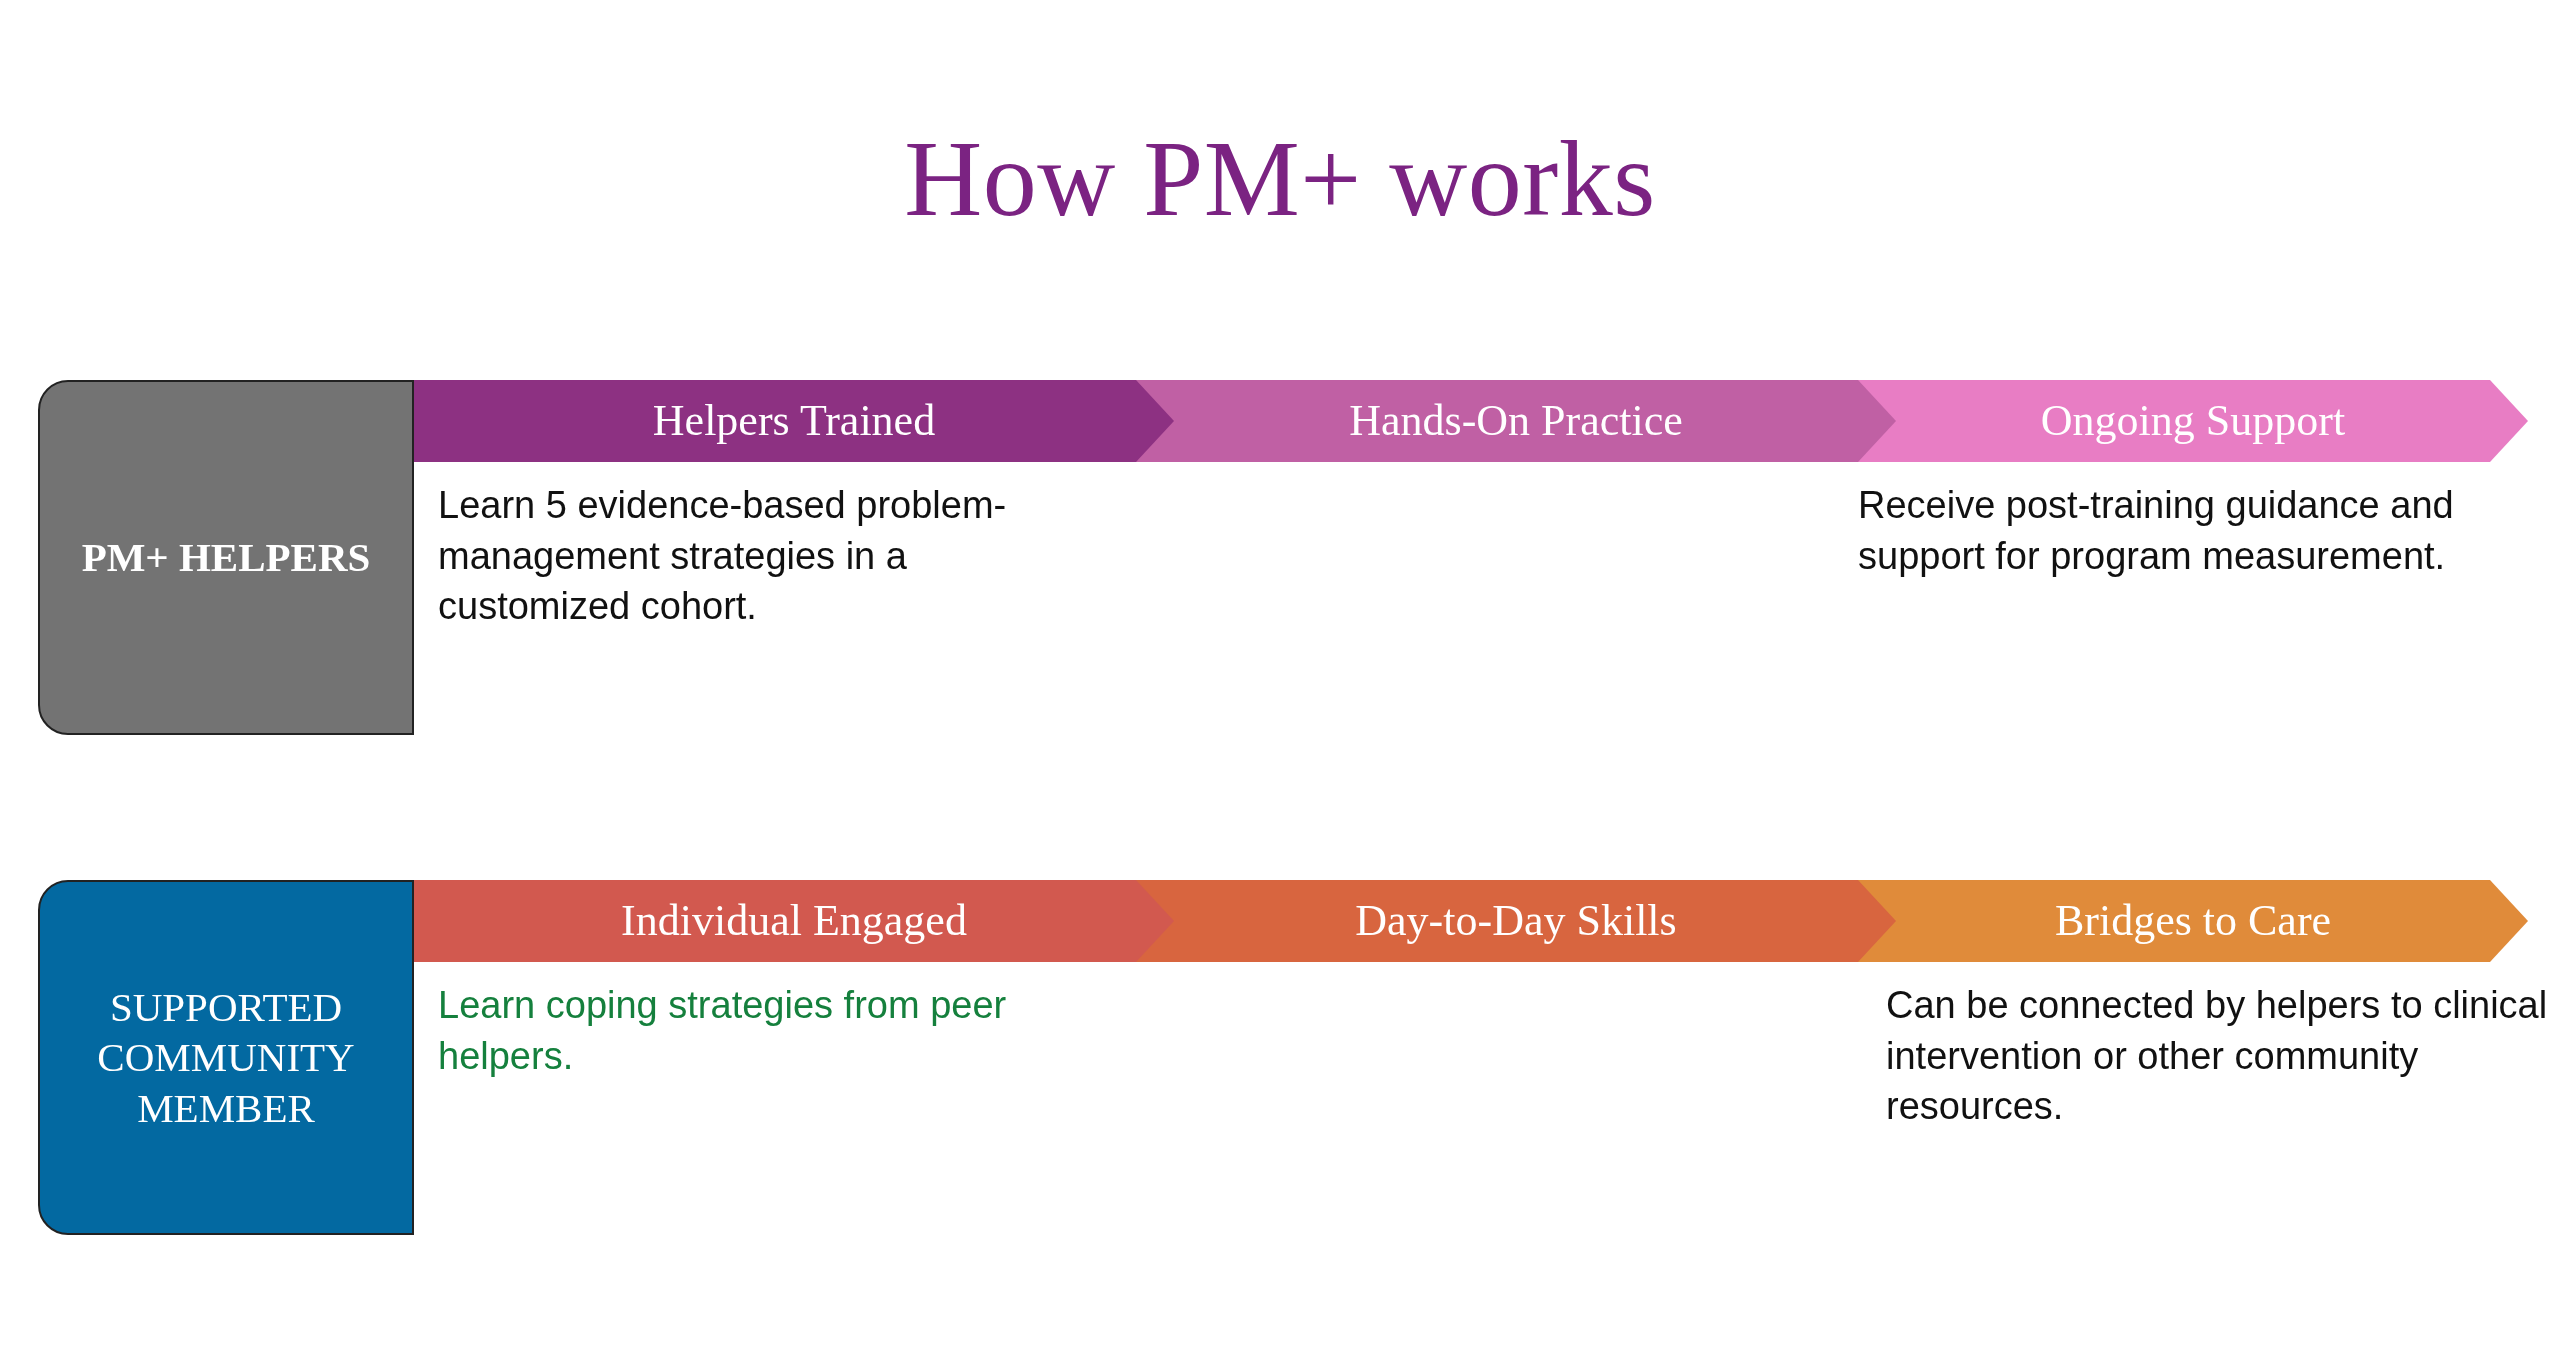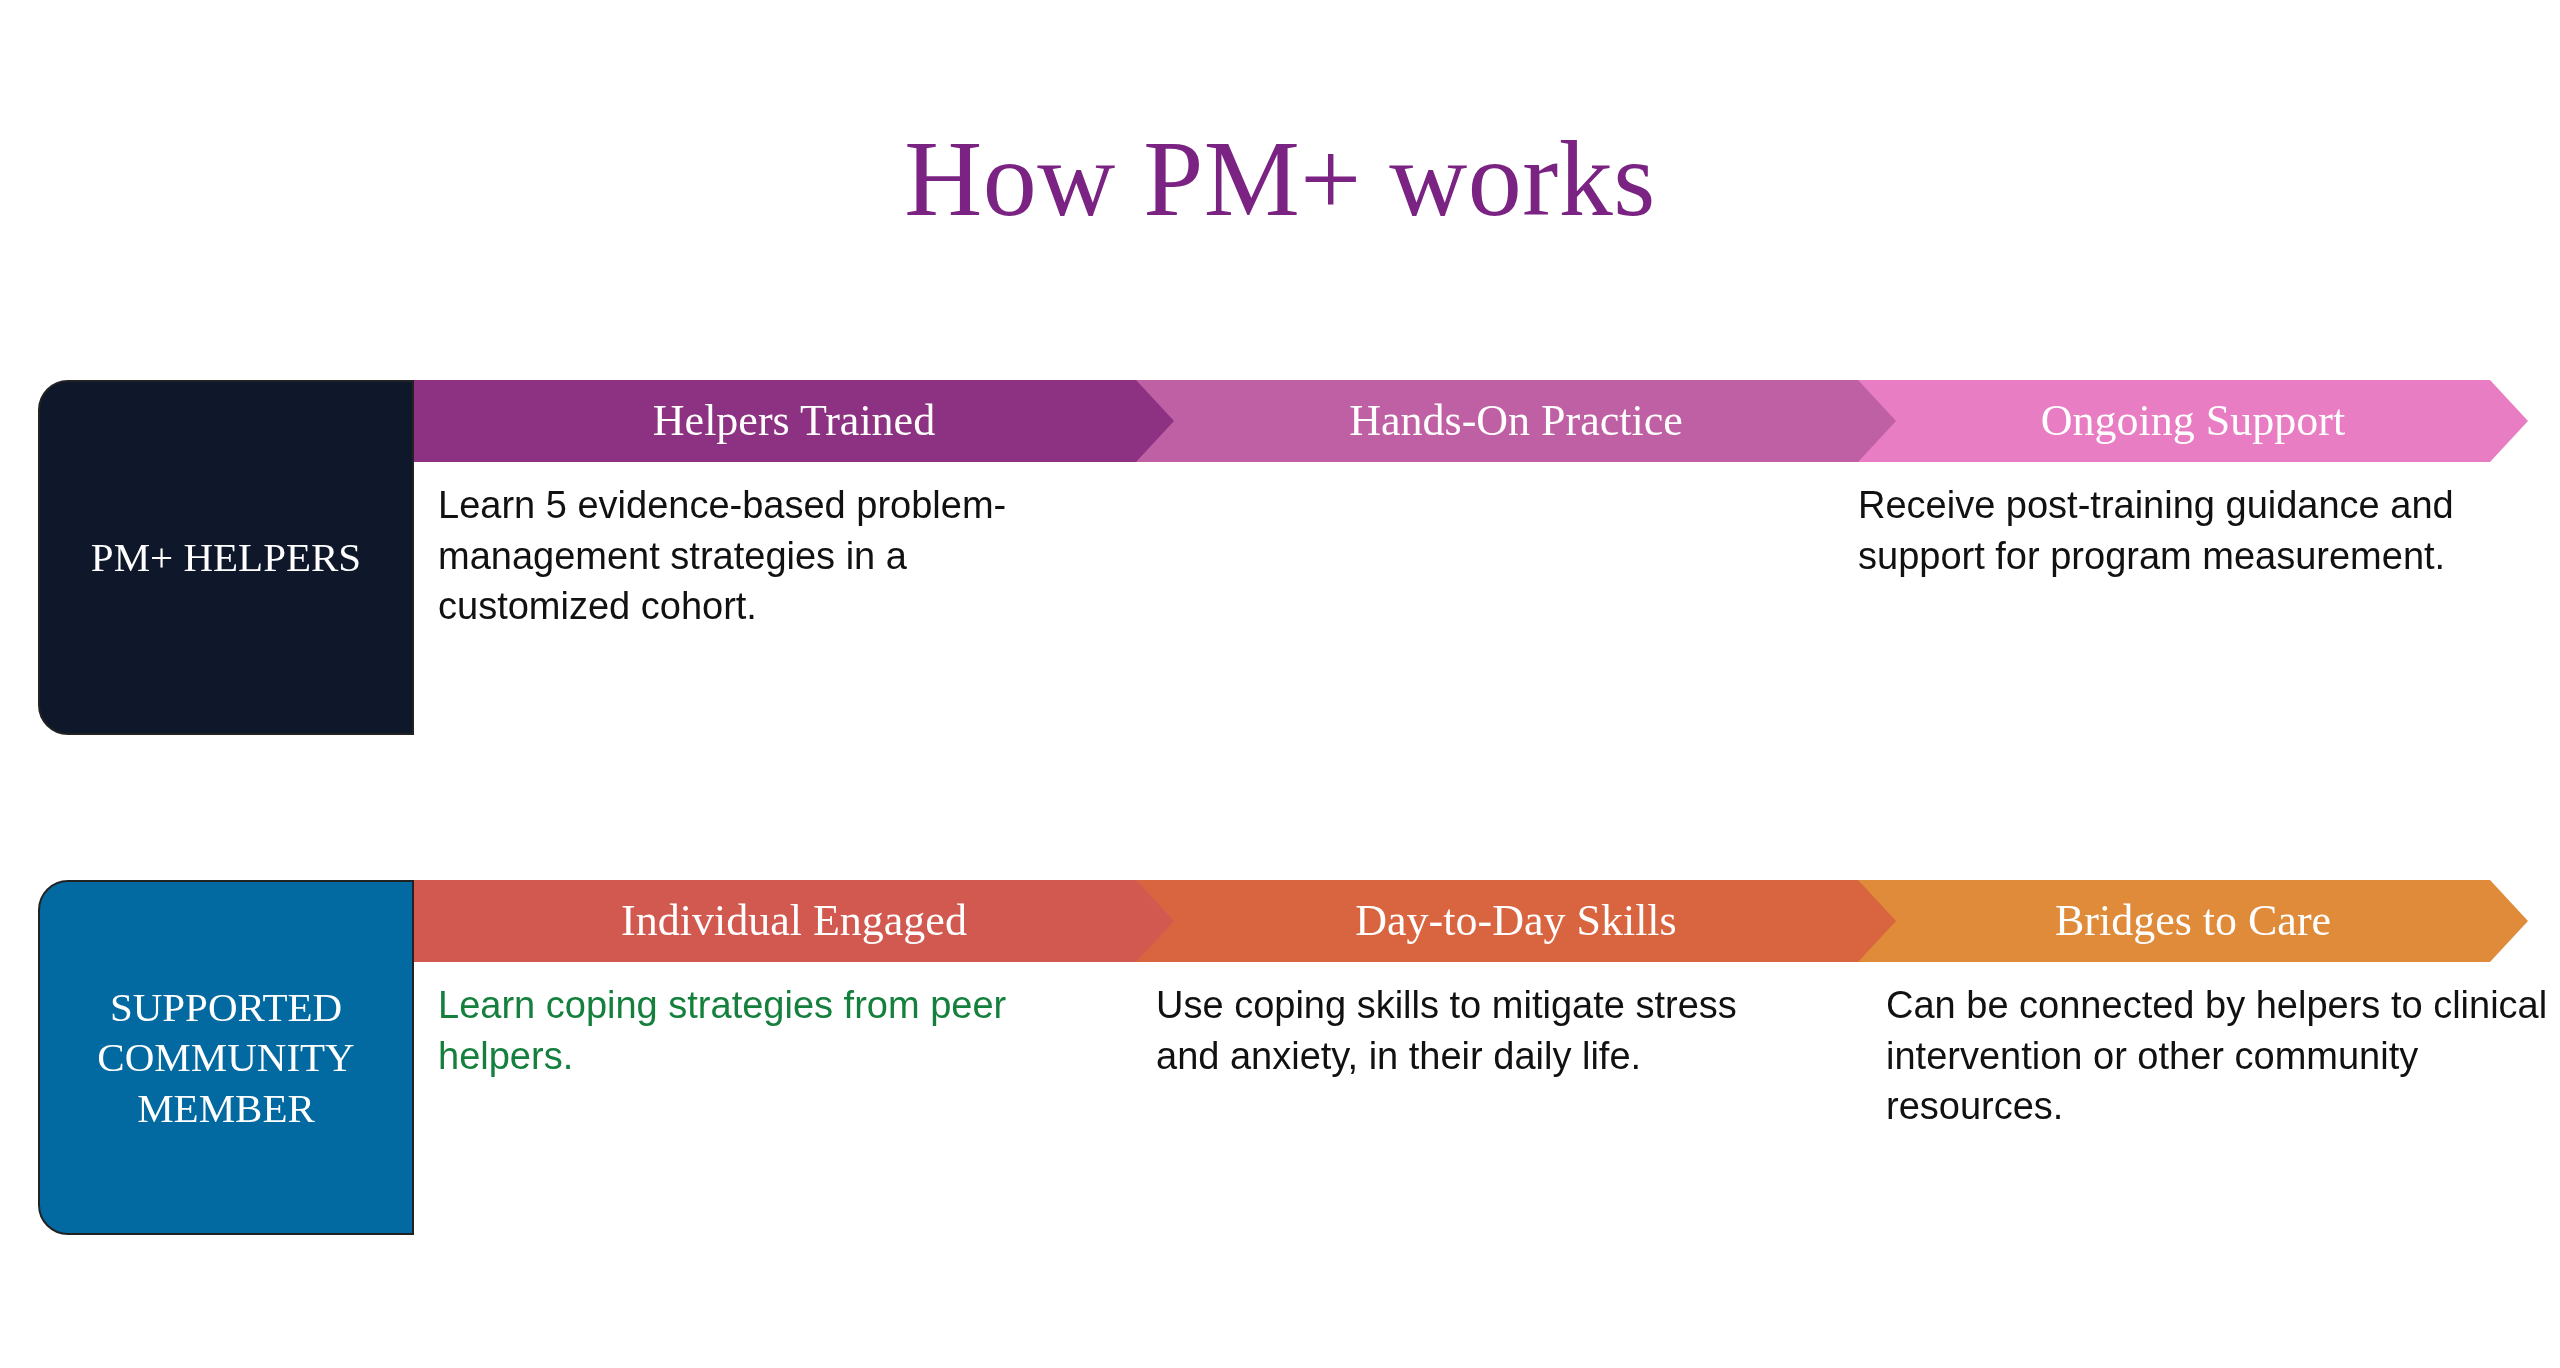--- a/index.html
+++ b/index.html
@@ -112,21 +112,21 @@
   }
 </style>
 </head>
 <body>
 
 <div class="page-title" style="color: rgb(123, 35, 130);">How PM+ works</div>
 
 <div class="track" id="track-helpers">
   <div class="row-inner">
 
-    <div class="row-label" id="label-helpers" style="background: #0f172a; border-color: rgb(34, 34, 34);">
+    <div class="row-label" id="label-helpers" style="background: #737373; border-color: rgb(34, 34, 34); font-weight: bold;">
       <div>
         <span>PM+ HELPERS</span>
       </div>
     </div>
 
     <div class="chevron-band">
       <div class="chev chev-shape" id="h-chev-0" style="left: 0px; width: 760px; background: rgb(141, 49, 130); z-index: 10;"></div>
       <div class="chev chev-shape" id="h-chev-1" style="left: 722px; width: 760px; background: rgb(192, 96, 164); z-index: 9;"></div>
       <div class="chev chev-shape" id="h-chev-2" style="left: 1444px; width: 670px; background: rgb(232, 125, 196); z-index: 8;"></div>
 
@@ -156,17 +156,16 @@
       <div class="chev chev-shape" id="m-chev-0" style="left: 0px; width: 760px; background: rgb(210, 89, 79); z-index: 10;"></div>
       <div class="chev chev-shape" id="m-chev-1" style="left: 722px; width: 760px; background: rgb(216, 101, 63); z-index: 9;"></div>
       <div class="chev chev-shape" id="m-chev-2" style="left: 1444px; width: 670px; background: rgb(224, 139, 58); z-index: 8;"></div>
 
       <div class="chev-label" id="m-lab-0" style="left: 38px; width: 684px; z-index: 20;">Individual Engaged</div>
       <div class="chev-label" id="m-lab-1" style="left: 760px; width: 684px; z-index: 20;">Day-to-Day Skills</div>
       <div class="chev-label" id="m-lab-2" style="left: 1482px; width: 594px; z-index: 20;">Bridges to Care</div>
     </div>
 
     <div class="col-text" id="m-txt-0" style="color: #15803d; left: 400px; width: 660px;">Learn coping strategies from peer helpers.</div>
-    <div class="col-text" id="m-txt-1" style="color: rgb(17, 17, 17); left: 1118px; width: 600px;">Use coping skills to mitigate stress and anxiety, in their daily life.</div>
     <div class="col-text" id="m-txt-2" style="color: rgb(17, 17, 17); left: 1820px; width: 700px; margin-left: 28px;">Can be connected by helpers to clinical intervention or other community resources.</div>
 
   </div>
 </div>
 
 </body></html>

